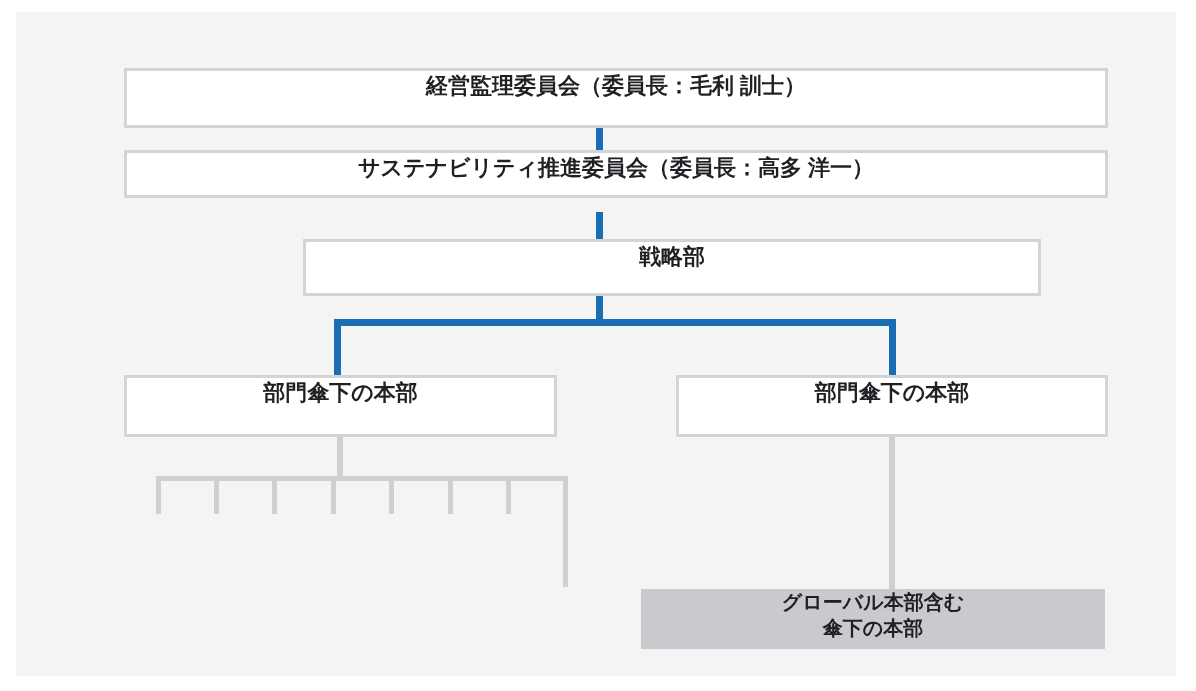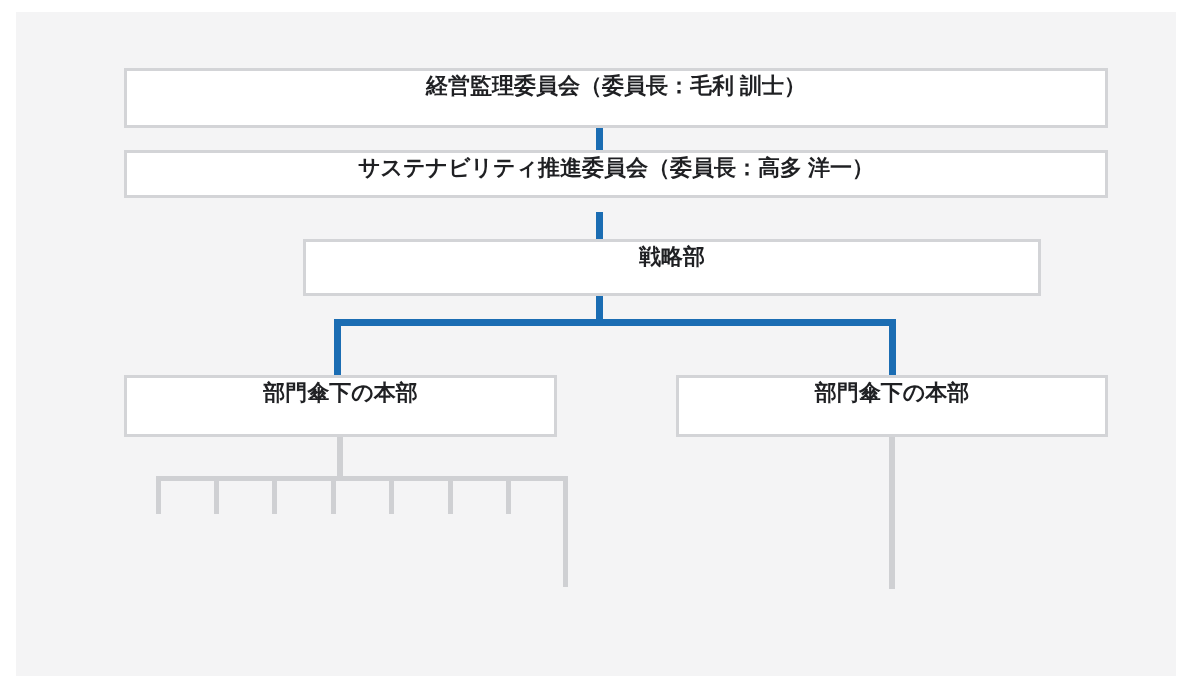--- a/index.html
+++ b/index.html
@@ -90,13 +90,19 @@
   </div>
 
   <div class="node white-box" style="left:124px;top:375px;width:433px;height:62px;">
     <span class="bold">部門傘下の本部</span>
   </div>
   <div class="node white-box" style="left:676px;top:375px;width:432px;height:62px;">
     <span class="bold">部門傘下の本部</span>
   </div>
 
 
+  <div class="node light-box" style="left:641px;top:589px;width:464px;height:60px;">
+    <span class="stack">
+      <span style="display:block;">グローバル本部含む</span>
+      <span style="display:block;">傘下の本部</span>
+    </span>
+  </div>
 </div>
 
 </body></html>

